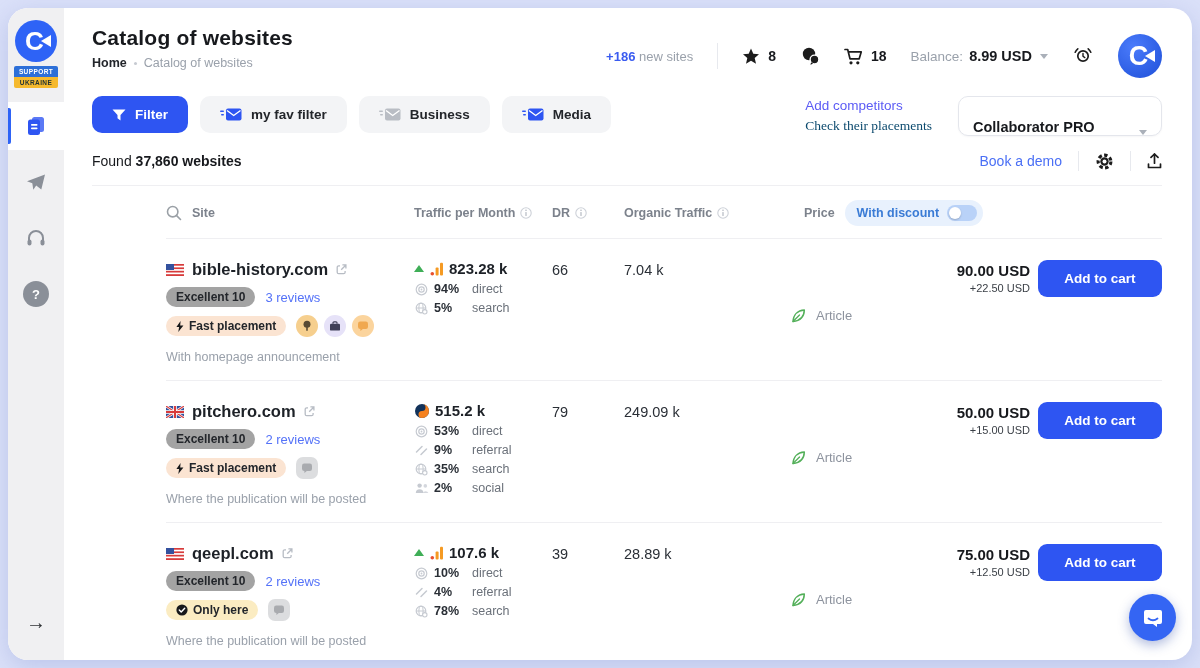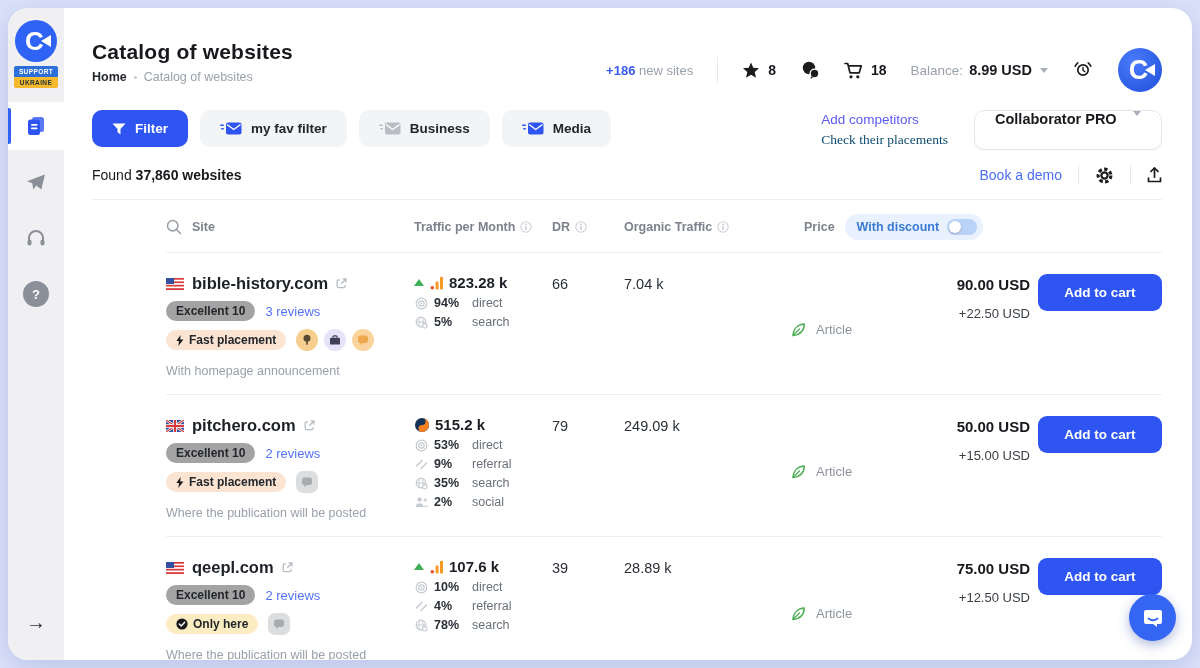--- a/index.html
+++ b/index.html
@@ -21,21 +21,21 @@
   .nav { margin-top:14px; width:100%; display:flex; flex-direction:column; align-items:center; }
   .nav-item { width:100%; height:48px; display:flex; align-items:center; justify-content:center; cursor:pointer; position:relative; }
   .nav-item.active { background:#fff; }
   .nav-item.active::before { content:""; position:absolute; left:0; top:6px; bottom:6px; width:3px; background:#2e63f6; border-radius:0 2px 2px 0; }
   .nav-item + .nav-item { margin-top:8px; }
   .collapse { position:absolute; bottom:26px; left:0; width:100%; text-align:center; font-size:20px; color:#2c2f33; cursor:pointer; }
 
   
   .main { flex:1; display:flex; flex-direction:column; padding:0 30px 0 28px; position:relative; }
 
-  .topbar { display:flex; align-items:flex-start; padding-top:32px; }
+  .topbar { display:flex; align-items:flex-start; padding-top:18px; }
   .page-title { font-size:21px; font-weight:bold; color:#17191d; letter-spacing:.2px; }
   .breadcrumb { margin-top:6px; font-size:12.5px; color:#9aa1ab; display:flex; align-items:center; gap:7px; }
   .breadcrumb .home { color:#23262b; font-weight:bold; }
   .crumb-dot { width:3px; height:3px; border-radius:50%; background:#c6cad1; }
   .top-right { margin-left:auto; display:flex; align-items:center; gap:24px; padding-top:8px; }
   .new-sites { font-size:13px; color:#9aa1ab; white-space:nowrap; }
   .new-sites b { color:#3a5bf0; font-weight:bold; }
   .vdiv { width:1px; height:26px; background:#e7e9ee; }
   .count-item { display:flex; align-items:center; gap:8px; font-size:14px; font-weight:bold; color:#17191d; cursor:pointer; }
   .balance { display:flex; align-items:center; gap:6px; font-size:13.5px; cursor:pointer; white-space:nowrap; }
@@ -47,21 +47,21 @@
   .avatar-logo .logo-arrow { right:7px; top:16px; }
 
   .filterbar { display:flex; align-items:flex-start; margin-top:18px; }
   .btn { display:inline-flex; align-items:center; gap:9px; height:37px; padding:0 20px; border-radius:10px; font-size:13.5px; font-weight:bold; cursor:pointer; border:none; }
   .btn-primary { background:#2e55f2; color:#fff; }
   .btn-ghost { background:#f3f4f6; color:#23262b; }
   .fbtns { display:flex; gap:12px; }
   .competitors { margin-left:auto; margin-right:26px; font-size:13.5px; line-height:1.45; }
   .competitors .lnk { color:#5b5bf5; cursor:pointer; }
   .competitors .sub { color:#0c4a6e;font-family:Liberation Serif, serif; }
-  .plan-select { width:188px; height:40px; border:1px solid #e4e6ec; border-radius:10px; background:#fff; display:flex; align-items:flex-start; padding:0 20px; cursor:pointer; box-shadow:0 1px 2px rgba(20,30,60,.04); }
+  .plan-select { width:204px; height:40px; border:1px solid #e4e6ec; border-radius:10px; background:#fff; display:flex; align-items:flex-end; padding:0 14px; cursor:pointer; box-shadow:0 1px 2px rgba(20,30,60,.04); }
   .plan-select .pv { font-size:14.5px; font-weight:bold; color:#17191d; }
   .plan-select .caret { margin-left:auto; }
 
   .foundbar { display:flex; align-items:center; margin-top:15px; padding-bottom:14px; border-bottom:1px solid #efeff2; }
   .found { font-size:14px; color:#17191d; }
   .found b { font-weight:bold; }
   .found-right { margin-left:auto; display:flex; align-items:center; gap:16px; }
   .demo-link { color:#4a6ff5; font-size:14px; cursor:pointer; }
   .icon-btn { cursor:pointer; display:flex; align-items:center; }
 
@@ -98,21 +98,21 @@
   .up-tri { width:0; height:0; border-left:5px solid transparent; border-right:5px solid transparent; border-bottom:7px solid #3fae57; margin-right:1px; }
   .tline { display:flex; align-items:center; margin-top:5px; font-size:12.5px; }
   .tline .ic { width:15px; display:flex; justify-content:center; }
   .tline .pct { font-weight:bold; color:#2a2f36; width:38px; margin-left:5px; }
   .tline .lb { color:#6a7079; }
 
   .num-cell { font-size:14.5px; color:#2a2f36; padding-top:2px; }
   .type-cell { display:flex; align-items:center; gap:9px; padding-top:6px; font-size:13px; color:#8d939e; }
   .price-cell { text-align:right; padding-top:2px; }
   .price-cell .p { font-size:15px; font-weight:bold; color:#17191d; }
-  .price-cell .d { font-size:13px; color:#3a3f46; margin-top:13px; }
+  .price-cell .d { font-size:11px; color:#3a3f46; margin-top:3px; }
   .cart-cell { display:flex; justify-content:flex-end; }
   .cart-btn { width:124px; height:37px; background:#2e55f2; color:#fff; font-size:13.5px; font-weight:bold; border:none; border-radius:9px; cursor:pointer; }
 
   .chat-widget { position:absolute; right:24px; bottom:27px; width:47px; height:47px; border-radius:50%; background:#3465f3; display:flex; align-items:center; justify-content:center; cursor:pointer; box-shadow:0 4px 12px rgba(30,60,160,.35); }
   .q-bubble { width:26px; height:26px; border-radius:50%; background:#8a8f98; color:#fff; font-weight:bold; font-size:13px; display:flex; align-items:center; justify-content:center; }
   svg { display:block; }
 </style>
 </head>
 <body>
 

